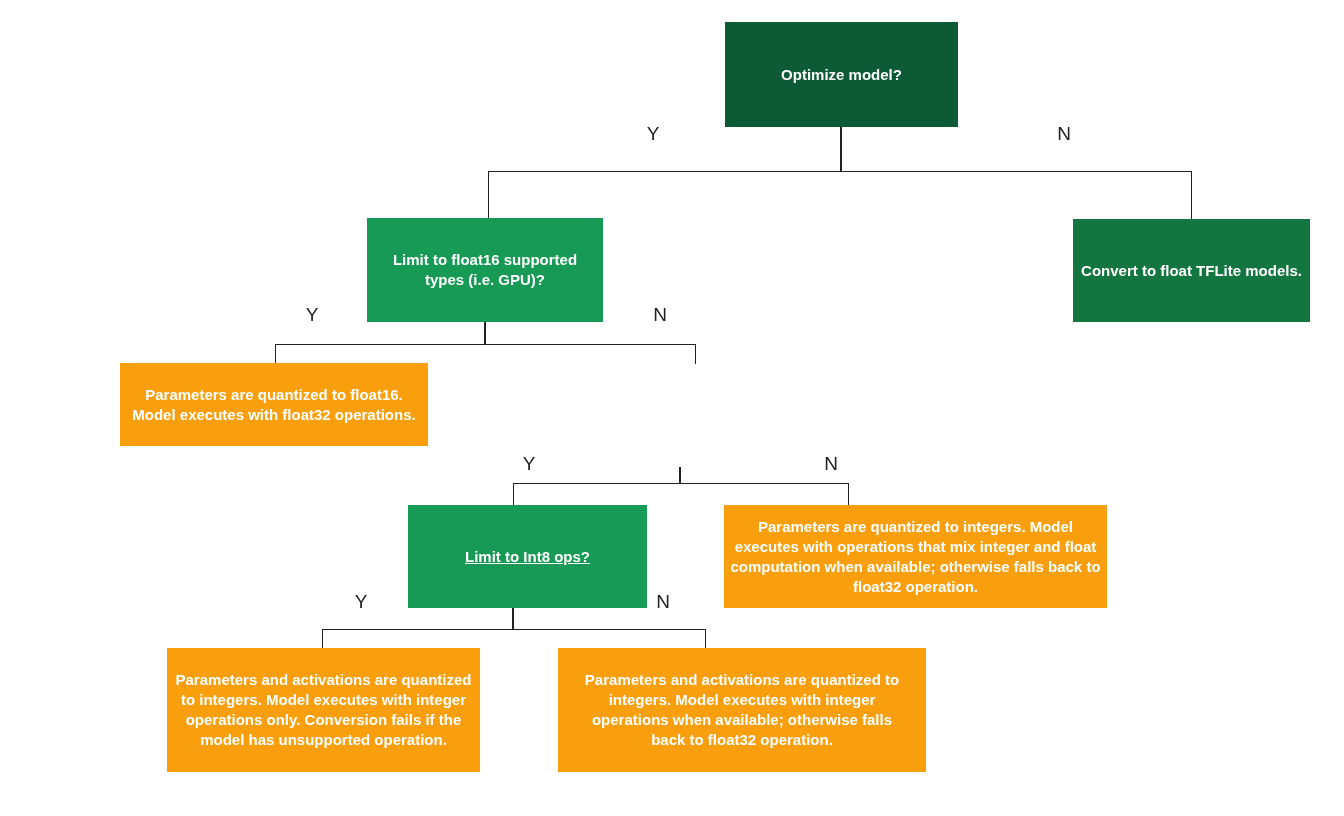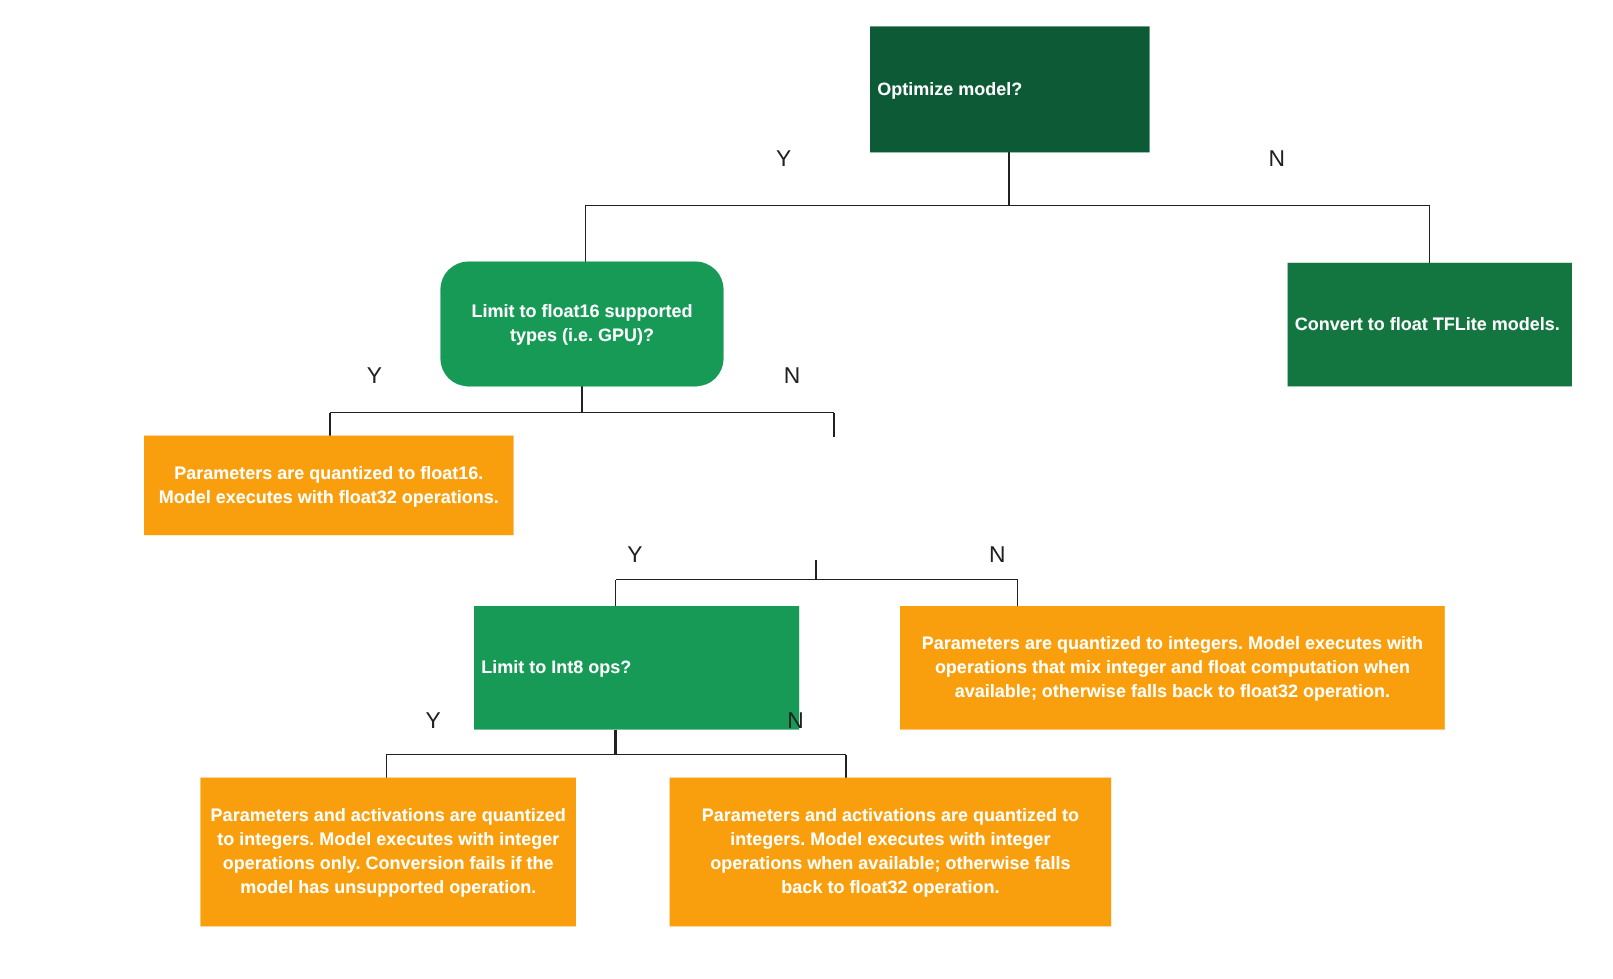--- a/index.html
+++ b/index.html
@@ -8,21 +8,21 @@
     width:1344px;height:816px;
     background:#ffffff;
     font-family:"Liberation Sans", sans-serif;
     overflow:hidden;
   }
   .edges{position:absolute;left:0;top:0;}
   .edges line{stroke:#212121;}
   .node{
     position:absolute;
     box-sizing:border-box;
-    display:flex;align-items:center;justify-content:flex-start;
+    display:flex;align-items:center;justify-content:center;
     text-align:center;
     color:#ffffff;
     font-weight:700;
     font-size:15px;
     line-height:20px;
     padding:0 6px;
   }
   .fill-dark   {background:#0D5A36;}
   .fill-green  {background:#13753F;}
   .fill-light  {background:#169A56;}
@@ -63,38 +63,38 @@
     <line x1="513" y1="608" x2="513" y2="629" stroke-width="2"></line>
     <line x1="322" y1="629" x2="705" y2="629" stroke-width="1"></line>
     <line x1="322" y1="629" x2="322" y2="649" stroke-width="1"></line>
     <line x1="705" y1="629" x2="705" y2="649" stroke-width="1"></line>
   </svg>
 
   <div class="node fill-dark" style="left:725px;top:22px;width:233px;height:105px;">
     <span>Optimize model?</span>
   </div>
 
-  <div class="node fill-light" style="left:367px;top:218px;width:236px;height:104px;border-radius:23px;">
+  <div class="node fill-light" style="left:367px;top:218px;width:236px;height:104px;">
     <span>Limit to float16 supported types (i.e. GPU)?</span>
   </div>
 
   <div class="node fill-green" style="left:1073px;top:219px;width:237px;height:103px;">
     <span>Convert to float TFLite models.</span>
   </div>
 
   <div class="node fill-orange" style="left:120px;top:363px;width:308px;height:83px;">
     <span>Parameters are quantized to float16. Model executes with float32 operations.</span>
   </div>
 
 
-  <div class="node fill-light" style="left:395px;top:505px;width:271px;height:103px;">
+  <div class="node fill-light" style="left:408px;top:505px;width:239px;height:103px;text-decoration:underline;">
     <span>Limit to Int8 ops?</span>
   </div>
 
-  <div class="node fill-orange pad-tight" style="left:750px;top:505px;width:454px;height:103px;">
+  <div class="node fill-orange pad-tight" style="left:724px;top:505px;width:383px;height:103px;">
     <span>Parameters are quantized to integers. Model executes with operations that mix integer and float computation when available; otherwise falls back to float32 operation.</span>
   </div>
 
   <div class="node fill-orange" style="left:167px;top:648px;width:313px;height:124px;">
     <span>Parameters and activations are quantized to integers. Model executes with integer operations only. Conversion fails if the model has unsupported operation.</span>
   </div>
 
   <div class="node fill-orange pad-wide" style="left:558px;top:648px;width:368px;height:124px;">
     <span>Parameters and activations are quantized to integers. Model executes with integer operations when available; otherwise falls back to float32 operation.</span>
   </div>

